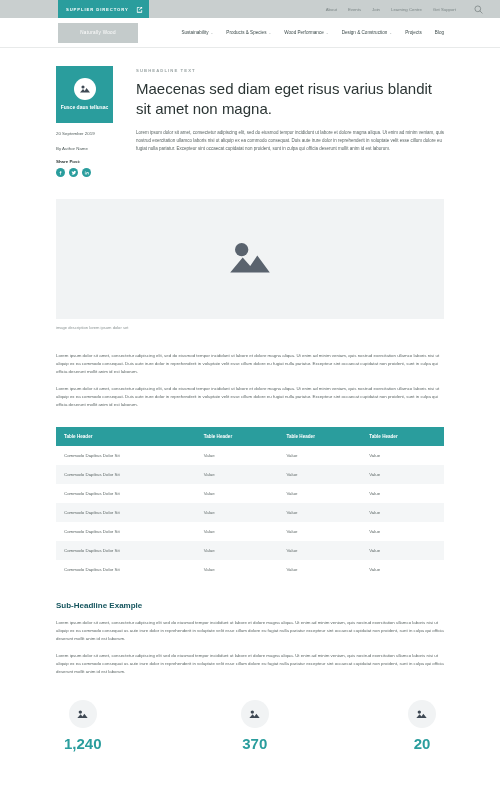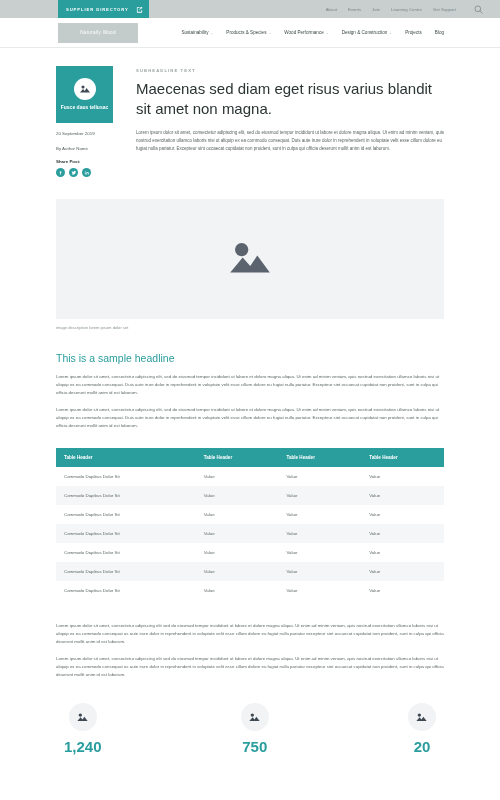--- a/index.html
+++ b/index.html
@@ -278,21 +278,20 @@
     <div class="img-ph">
       <svg viewBox="0 0 24 24">
         <circle cx="8" cy="7.5" r="3.2" fill="#5a636e"></circle>
         <path d="M2.5 18.5l6-7.2 3.6 4.1 3.4-5.1 6 8.2z" fill="#5a636e"></path>
       </svg>
     </div>
     <div class="caption">image description lorem ipsum dolor set</div>
   </div>
 
   <div class="section">
-    <h2 class="h2-teal">This is a sample headline</h2>
     <p class="body-p">Lorem ipsum dolor sit amet, consectetur adipiscing elit, sed do eiusmod tempor incididunt ut labore et dolore magna aliqua. Ut enim ad minim veniam, quis nostrud exercitation ullamco laboris nisi ut aliquip ex ea commodo consequat. Duis aute irure dolor in reprehenderit in voluptate velit esse cillum dolore eu fugiat nulla pariatur. Excepteur sint occaecat cupidatat non proident, sunt in culpa qui officia deserunt mollit anim id est laborum.</p>
     <p class="body-p">Lorem ipsum dolor sit amet, consectetur adipiscing elit, sed do eiusmod tempor incididunt ut labore et dolore magna aliqua. Ut enim ad minim veniam, quis nostrud exercitation ullamco laboris nisi ut aliquip ex ea commodo consequat. Duis aute irure dolor in reprehenderit in voluptate velit esse cillum dolore eu fugiat nulla pariatur. Excepteur sint occaecat cupidatat non proident, sunt in culpa qui officia deserunt mollit anim id est laborum.</p>
   </div>
 
   <table class="data-table">
     <thead>
       <tr>
         <th>Table Header</th>
         <th>Table Header</th>
         <th>Table Header</th>
@@ -339,20 +338,21 @@
       <tr>
         <td>Commodo Dapibus Dolor Sit</td>
         <td>Value</td>
         <td>Value</td>
         <td>Value</td>
       </tr>
     </tbody>
   </table>
 
   <div class="section">
+    <h3 class="h3-navy">Sub-Headline Example</h3>
     <p class="body-p">Lorem ipsum dolor sit amet, consectetur adipiscing elit sed do eiusmod tempor incididunt ut labore et dolore magna aliqua. Ut enim ad minim veniam, quis nostrud exercitation ullamco laboris nisi ut aliquip ex ea commodo consequat us aute irure dolor in reprehenderit in voluptate velit esse cillum dolore eu fugiat nulla pariatur excepteur sint occaecat cupidatat non proident, sunt in culpa qui officia deserunt mollit anim id est laborum.</p>
     <p class="body-p">Lorem ipsum dolor sit amet, consectetur adipiscing elit sed do eiusmod tempor incididunt ut labore et dolore magna aliqua. Ut enim ad minim veniam, quis nostrud exercitation ullamco laboris nisi ut aliquip ex ea commodo consequat us aute irure dolor in reprehenderit in voluptate velit esse cillum dolore eu fugiat nulla pariatur excepteur sint occaecat cupidatat non proident, sunt in culpa qui officia deserunt mollit anim id est laborum.</p>
   </div>
 
   <div class="stats">
     <div class="stat">
       <div class="stat-circle">
         <svg viewBox="0 0 24 24">
           <circle cx="8" cy="7.5" r="3.1" fill="#3f4954"></circle>
             <path d="M2.5 18.5l6-7 3.5 4 3.4-5 6.1 8z" fill="#3f4954"></path>
@@ -360,21 +360,21 @@
       </div>
       <div class="stat-num">1,240</div>
     </div>
     <div class="stat">
       <div class="stat-circle">
         <svg viewBox="0 0 24 24">
           <circle cx="8" cy="7.5" r="3.1" fill="#3f4954"></circle>
             <path d="M2.5 18.5l6-7 3.5 4 3.4-5 6.1 8z" fill="#3f4954"></path>
         </svg>
       </div>
-      <div class="stat-num">750</div>
+      <div class="stat-num">370</div>
     </div>
     <div class="stat">
       <div class="stat-circle">
         <svg viewBox="0 0 24 24">
           <circle cx="8" cy="7.5" r="3.1" fill="#3f4954"></circle>
             <path d="M2.5 18.5l6-7 3.5 4 3.4-5 6.1 8z" fill="#3f4954"></path>
         </svg>
       </div>
       <div class="stat-num">20</div>
     </div>

